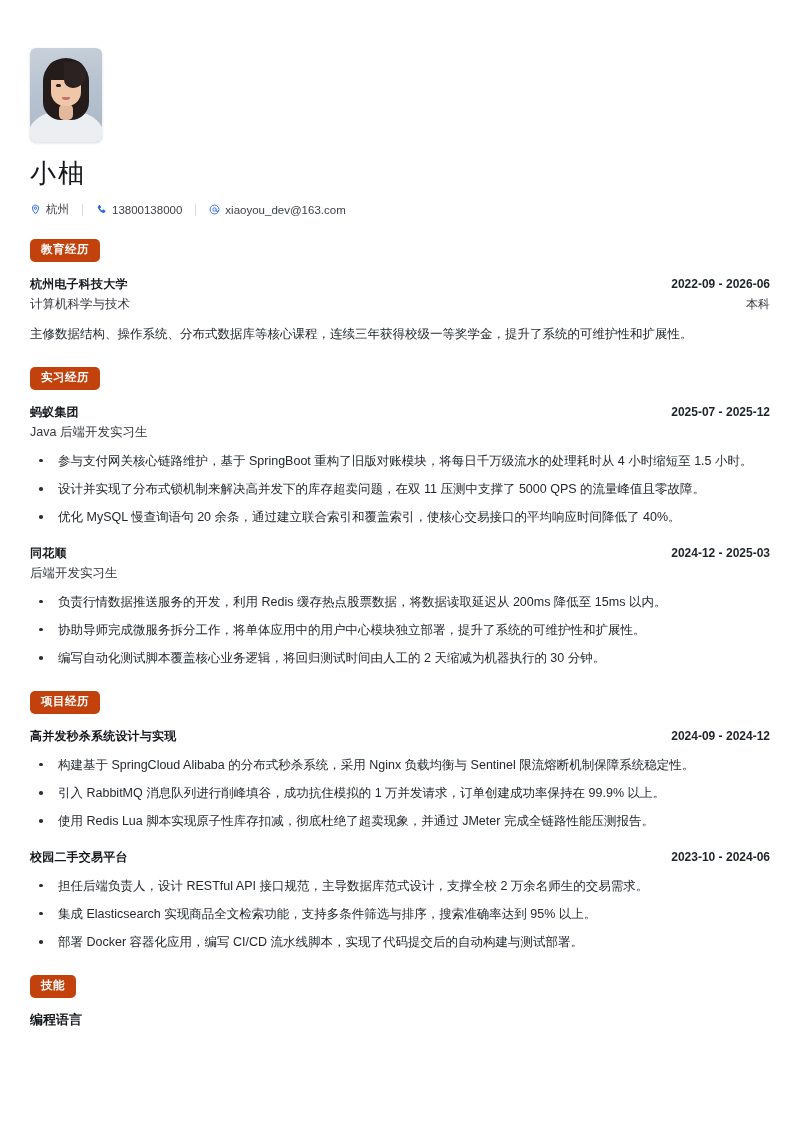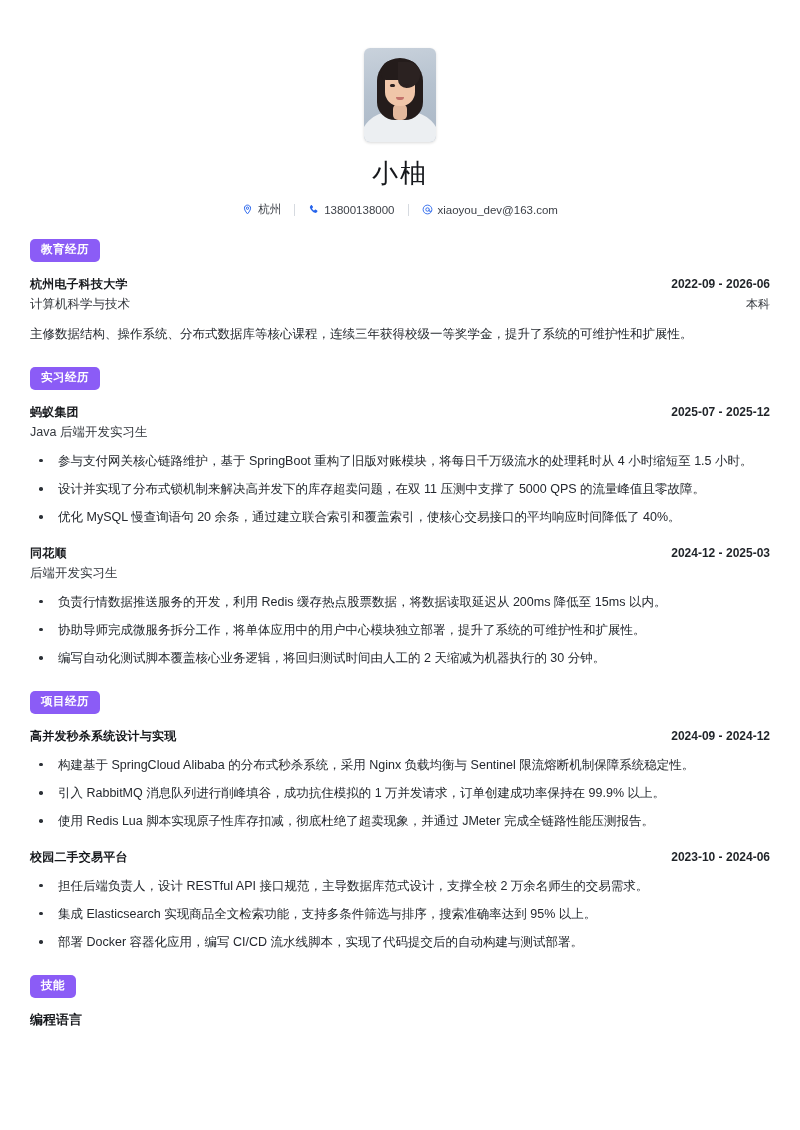--- a/index.html
+++ b/index.html
@@ -18,21 +18,21 @@
     height: 1130px;
     padding: 40px 30px 0 30px;
     position: relative;
     background: #ffffff;
   }
 
   
   .header {
     display: flex;
     flex-direction: column;
-    align-items: center;
+    align-items: flex-start;
     padding-top: 8px;
   }
 
   .avatar {
     width: 72px;
     height: 94px;
     border-radius: 6px;
     overflow: hidden;
     background: linear-gradient(170deg, #c9d2dc 0%, #b6c2cf 45%, #aab7c6 100%);
     position: relative;
@@ -108,21 +108,21 @@
     background: #d6dae0;
     margin: 0 13px;
   }
   .c-icon { display: inline-flex; width: 11px; height: 11px; color: #2563eb; }
   .c-icon svg { width: 11px; height: 11px; display: block; }
 
   
   .section { margin-top: 22px; }
   .sec-badge {
     display: inline-block;
-    background: #8b5cf6;
+    background: #c2410c;
     color: #ffffff;
     font-size: 11.5px;
     font-weight: bold;
     padding: 5px 11px 6px 11px;
     border-radius: 5px;
     letter-spacing: .5px;
     line-height: 1;
   }
 
   .entry { margin-top: 14px; }

